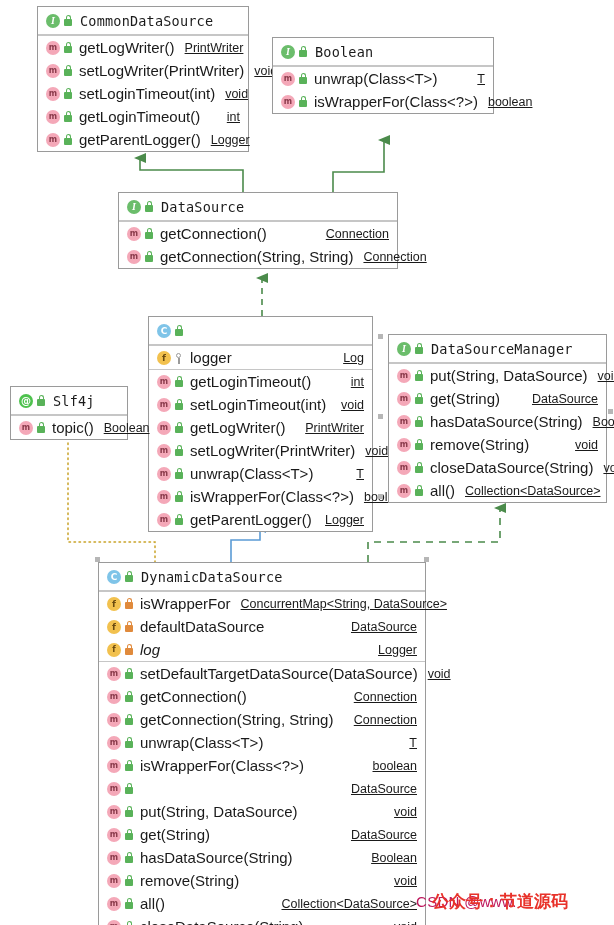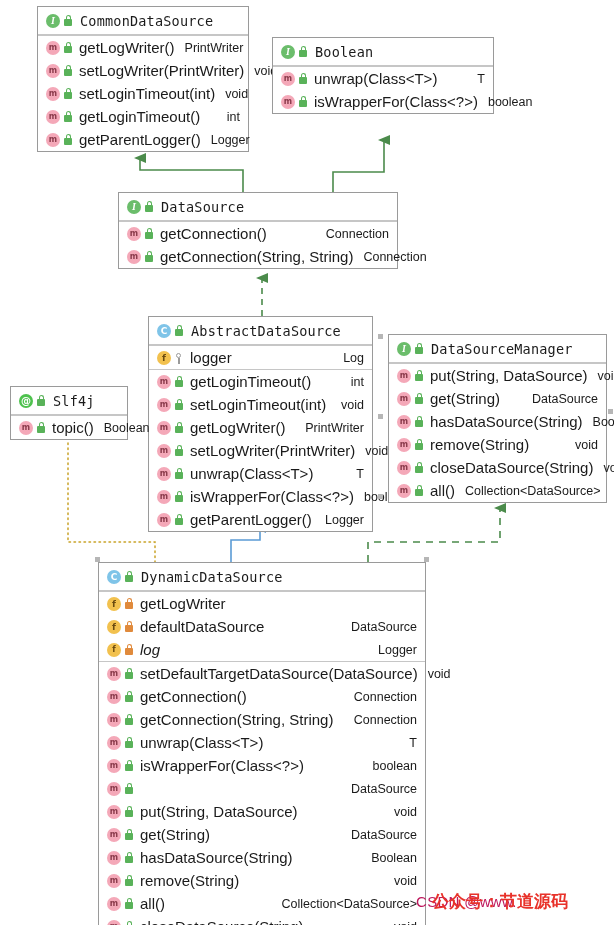--- a/index.html
+++ b/index.html
@@ -61,20 +61,21 @@
     margin-left: 6px;
   }
   .uml-row .member-name.italic {
     font-style: italic;
   }
   .uml-row .member-type {
     font-size: 12.5px;
     color: #1a1a1a;
     margin-left: auto;
     padding-left: 10px;
+    text-decoration: underline;
   }
 
   
   .ic {
     display: inline-block;
     flex: 0 0 auto;
     position: relative;
   }
   .ic-badge {
     width: 14px;
@@ -327,21 +328,20 @@
         <span class="member-name">getConnection(String, String)</span>
         <span class="member-type">Connection</span>
       </div>
     </div>
   </div>
 
   <div class="uml-class" style="left:148px; top:316px; width:225px;">
     <div class="uml-title">
       <span class="ic ic-badge ic-class">C</span>
       <span class="vis vis-public"></span>
-      <span class="title-text">AbstractDataSource</span>
     </div>
     <div class="uml-section">
       <div class="uml-row">
         <span class="ic ic-badge ic-field">f</span>
         <span class="vis vis-protected"></span>
         <span class="member-name">logger</span>
         <span class="member-type">Log</span>
       </div>
     </div>
     <div class="uml-section">
@@ -455,21 +455,22 @@
   <div class="uml-class" style="left:98px; top:562px; width:328px;">
     <div class="uml-title">
       <span class="ic ic-badge ic-class">C</span>
       <span class="vis vis-public"></span>
       <span class="title-text">DynamicDataSource</span>
     </div>
     <div class="uml-section">
       <div class="uml-row">
         <span class="ic ic-badge ic-field">f</span>
         <span class="vis vis-private"></span>
-        <span class="member-name">getLogWriter</span>
+        <span class="member-name">isWrapperFor</span>
+        <span class="member-type">ConcurrentMap&lt;String, DataSource&gt;</span>
       </div>
       <div class="uml-row">
         <span class="ic ic-badge ic-field">f</span>
         <span class="vis vis-private"></span>
         <span class="member-name">defaultDataSource</span>
         <span class="member-type">DataSource</span>
       </div>
       <div class="uml-row">
         <span class="ic ic-badge ic-field-static">f</span>
         <span class="vis vis-private"></span>

